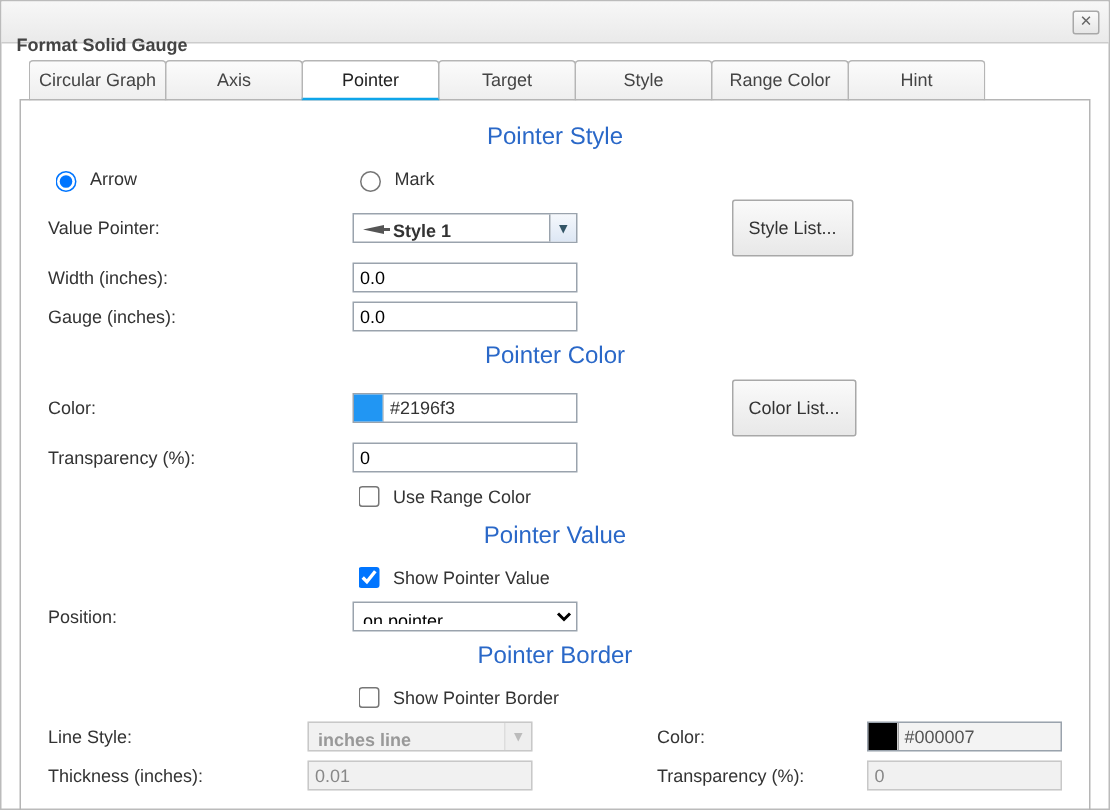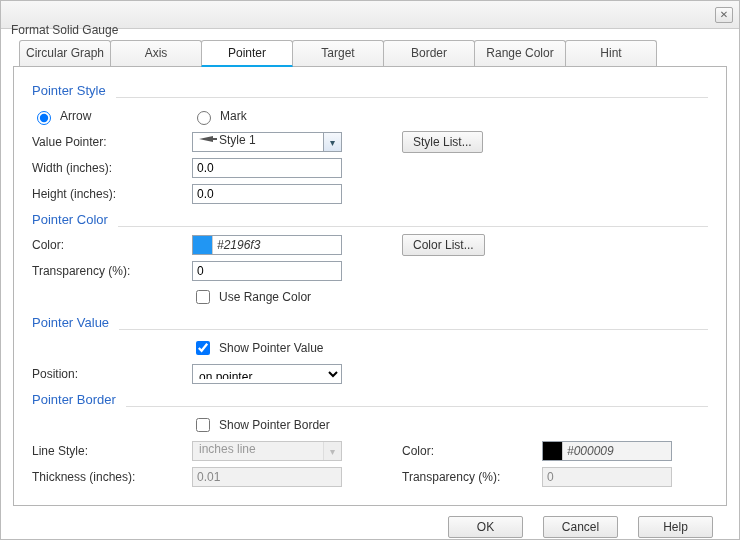--- a/index.html
+++ b/index.html
@@ -16,21 +16,21 @@
     background: #fff;
     display: flex; flex-direction: column;
   }
   .titlebar {
     height: 28px;
     background: linear-gradient(#f7f7f7, #eaeaea);
     border-bottom: 1px solid #ccc;
     display: flex; align-items: center;
     padding: 0 6px 0 10px;
   }
-  .titlebar .title { font-weight: normal; color: #444; flex: 1; margin-top: 31px; }
+  .titlebar .title { font-weight: bold; color: #444; flex: 1; margin-top: 31px; }
   .titlebar .close {
     width: 18px; height: 16px;
     border: 1px solid #a8a8a8; border-radius: 2px;
     background: linear-gradient(#fafafa,#e6e6e6);
     font-size: 10px; line-height: 14px; text-align: center;
     color: #666; cursor: pointer;
   }
   .content { flex: 1; padding: 10px 12px 8px 12px; display:flex; flex-direction:column; }
   .tabbar { display: flex; gap: 0; margin-left: 6px; }
   .tab {
@@ -50,71 +50,71 @@
     border-bottom: 2px solid #0ea5e9;
   }
   .panel {
     border: 1px solid #b5b5b5;
     flex: 1;
     padding: 10px 18px 14px 18px;
     position: relative;
   }
   .section-title {
     color: #2a68c8;
-    font-size: 13px;
+    font-size: 16px;
     margin: 6px 0 6px 0;
-    display: flex; align-items: flex-end;
+    display: flex; align-items: center; flex-direction: column;
   }
   .section-title .rule {
     flex: 1; height: 1px; background: #ddd; margin-left: 10px;
   }
   .row {
     display: flex; align-items: center;
-    min-height: 24px; margin: 2px 0;
+    min-height: 24px; margin: 2px 0; gap: 43px;
   }
   .label-col { width: 160px; color: #333; }
   .field-col { width: 170px; display:flex; align-items:center; gap:4px;}
   .extra-col { margin-left: 40px; }
   .btn {
-    height: 22px; min-width: 75px;
+    height: 38px; min-width: 75px;
     border: 1px solid #a8a8a8; border-radius: 2px;
     background: linear-gradient(#fafafa,#e8e8e8);
     font-size: 12px; color: #333;
     padding: 0 10px; cursor: pointer;
   }
   .btn-wide { min-width: 78px; }
   input[type=text].tf, .combo, select.sel {
     height: 20px; width: 150px;
     border: 1px solid #9aa3ad;
     background: #fff; font-size: 12px;
     padding: 0 4px;
   }
   input[type=text].tf.ro { background:#f1f1f1; color:#888; border-color:#c8c8c8;}
   .combo {
-    display:flex; align-items:flex-start; justify-content:space-between;
-    padding:0 0 0 2px; cursor:pointer;
+    display:flex; align-items:flex-end; justify-content:space-between;
+    padding:0 0 0 2px; cursor:pointer;font-weight:bold;
   }
   .combo .arrow-style {
     width: 24px; text-align:left; padding-left:4px;
   }
   .combo .cbtn {
     width:18px; height:18px; border-left:1px solid #9aa3ad;
     display:flex; align-items:center; justify-content:center;
     background: linear-gradient(#f5f8fc,#dde7f4);
     color:#356; font-size:10px;
   }
   .combo.disabled { background:#f1f1f1; color:#999; border-color:#c8c8c8; cursor:default;}
   .combo.disabled .cbtn { background:#eee; color:#bbb; border-color:#ddd;}
   select.sel { padding:4px 2px; }
   .color-field {
     display:flex; align-items:center; height:20px; width:150px;
     border:1px solid #9aa3ad; background:#fff;
   }
   .color-field .sw { width:20px; height:100%; border-right:1px solid #ccc;}
-  .color-field .cv { flex:1; padding:0 4px; font-size:12px;font-style:italic;}
+  .color-field .cv { flex:1; padding:0 4px; font-size:12px;}
   .color-field.ro { background:#f3f3f3;}
   .color-field.ro .cv{ color:#555;}
   .chk { display:flex; align-items:center; gap:6px; }
   .chk input { width:14px; height:14px; }
   .radio { display:flex; align-items:center; gap:6px; }
   .radio input { width:14px; height:14px; }
   .footer {
     height: 42px; display:flex; align-items:center; justify-content:flex-end;
     gap: 20px; padding: 0 14px;
   }
@@ -131,21 +131,21 @@
       <span>✕</span>
     </span>
   </div>
 
   <div class="content">
     <div class="tabbar">
       <div class="tab"><span>Circular Graph</span></div>
       <div class="tab"><span>Axis</span></div>
       <div class="tab active"><span>Pointer</span></div>
       <div class="tab"><span>Target</span></div>
-      <div class="tab"><span>Border</span></div>
+      <div class="tab"><span>Style</span></div>
       <div class="tab"><span>Range Color</span></div>
       <div class="tab"><span>Hint</span></div>
     </div>
 
     <div class="panel">
 
       <div class="section-title">
         <span>Pointer Style</span>
           <span class="rule"></span>
       </div>
@@ -181,21 +181,21 @@
           <button class="btn btn-wide"><span>Style List...</span></button>
         </div>
       </div>
       <div class="row">
         <div class="label-col">Width (inches):</div>
         <div class="field-col">
             <input class="tf" type="text" value="0.0" style="">
           </div>
       </div>
       <div class="row">
-        <div class="label-col">Height (inches):</div>
+        <div class="label-col">Gauge (inches):</div>
         <div class="field-col">
             <input class="tf" type="text" value="0.0" style="">
           </div>
       </div>
 
       <div class="section-title">
         <span>Pointer Color</span>
           <span class="rule"></span>
       </div>
       <div class="row">
@@ -266,21 +266,21 @@
         <div class="field-col">
           <div class="combo disabled">
             <span style="flex:1; padding-left:4px">inches line</span>
             <span class="cbtn">▾</span>
           </div>
         </div>
         <div class="extra-col right-pair">
           <span class="rlabel">Color:</span>
           <div class="color-field ro" style="width:130px">
             <span class="sw" style="background:#000"></span>
-            <span class="cv">#000009</span>
+            <span class="cv">#000007</span>
           </div>
         </div>
       </div>
       <div class="row">
         <div class="label-col">Thickness (inches):</div>
         <div class="field-col">
             <input class="tf ro" type="text" readonly="" value="0.01" style="">
           </div>
         <div class="extra-col right-pair">
           <span class="rlabel">Transparency (%):</span>

